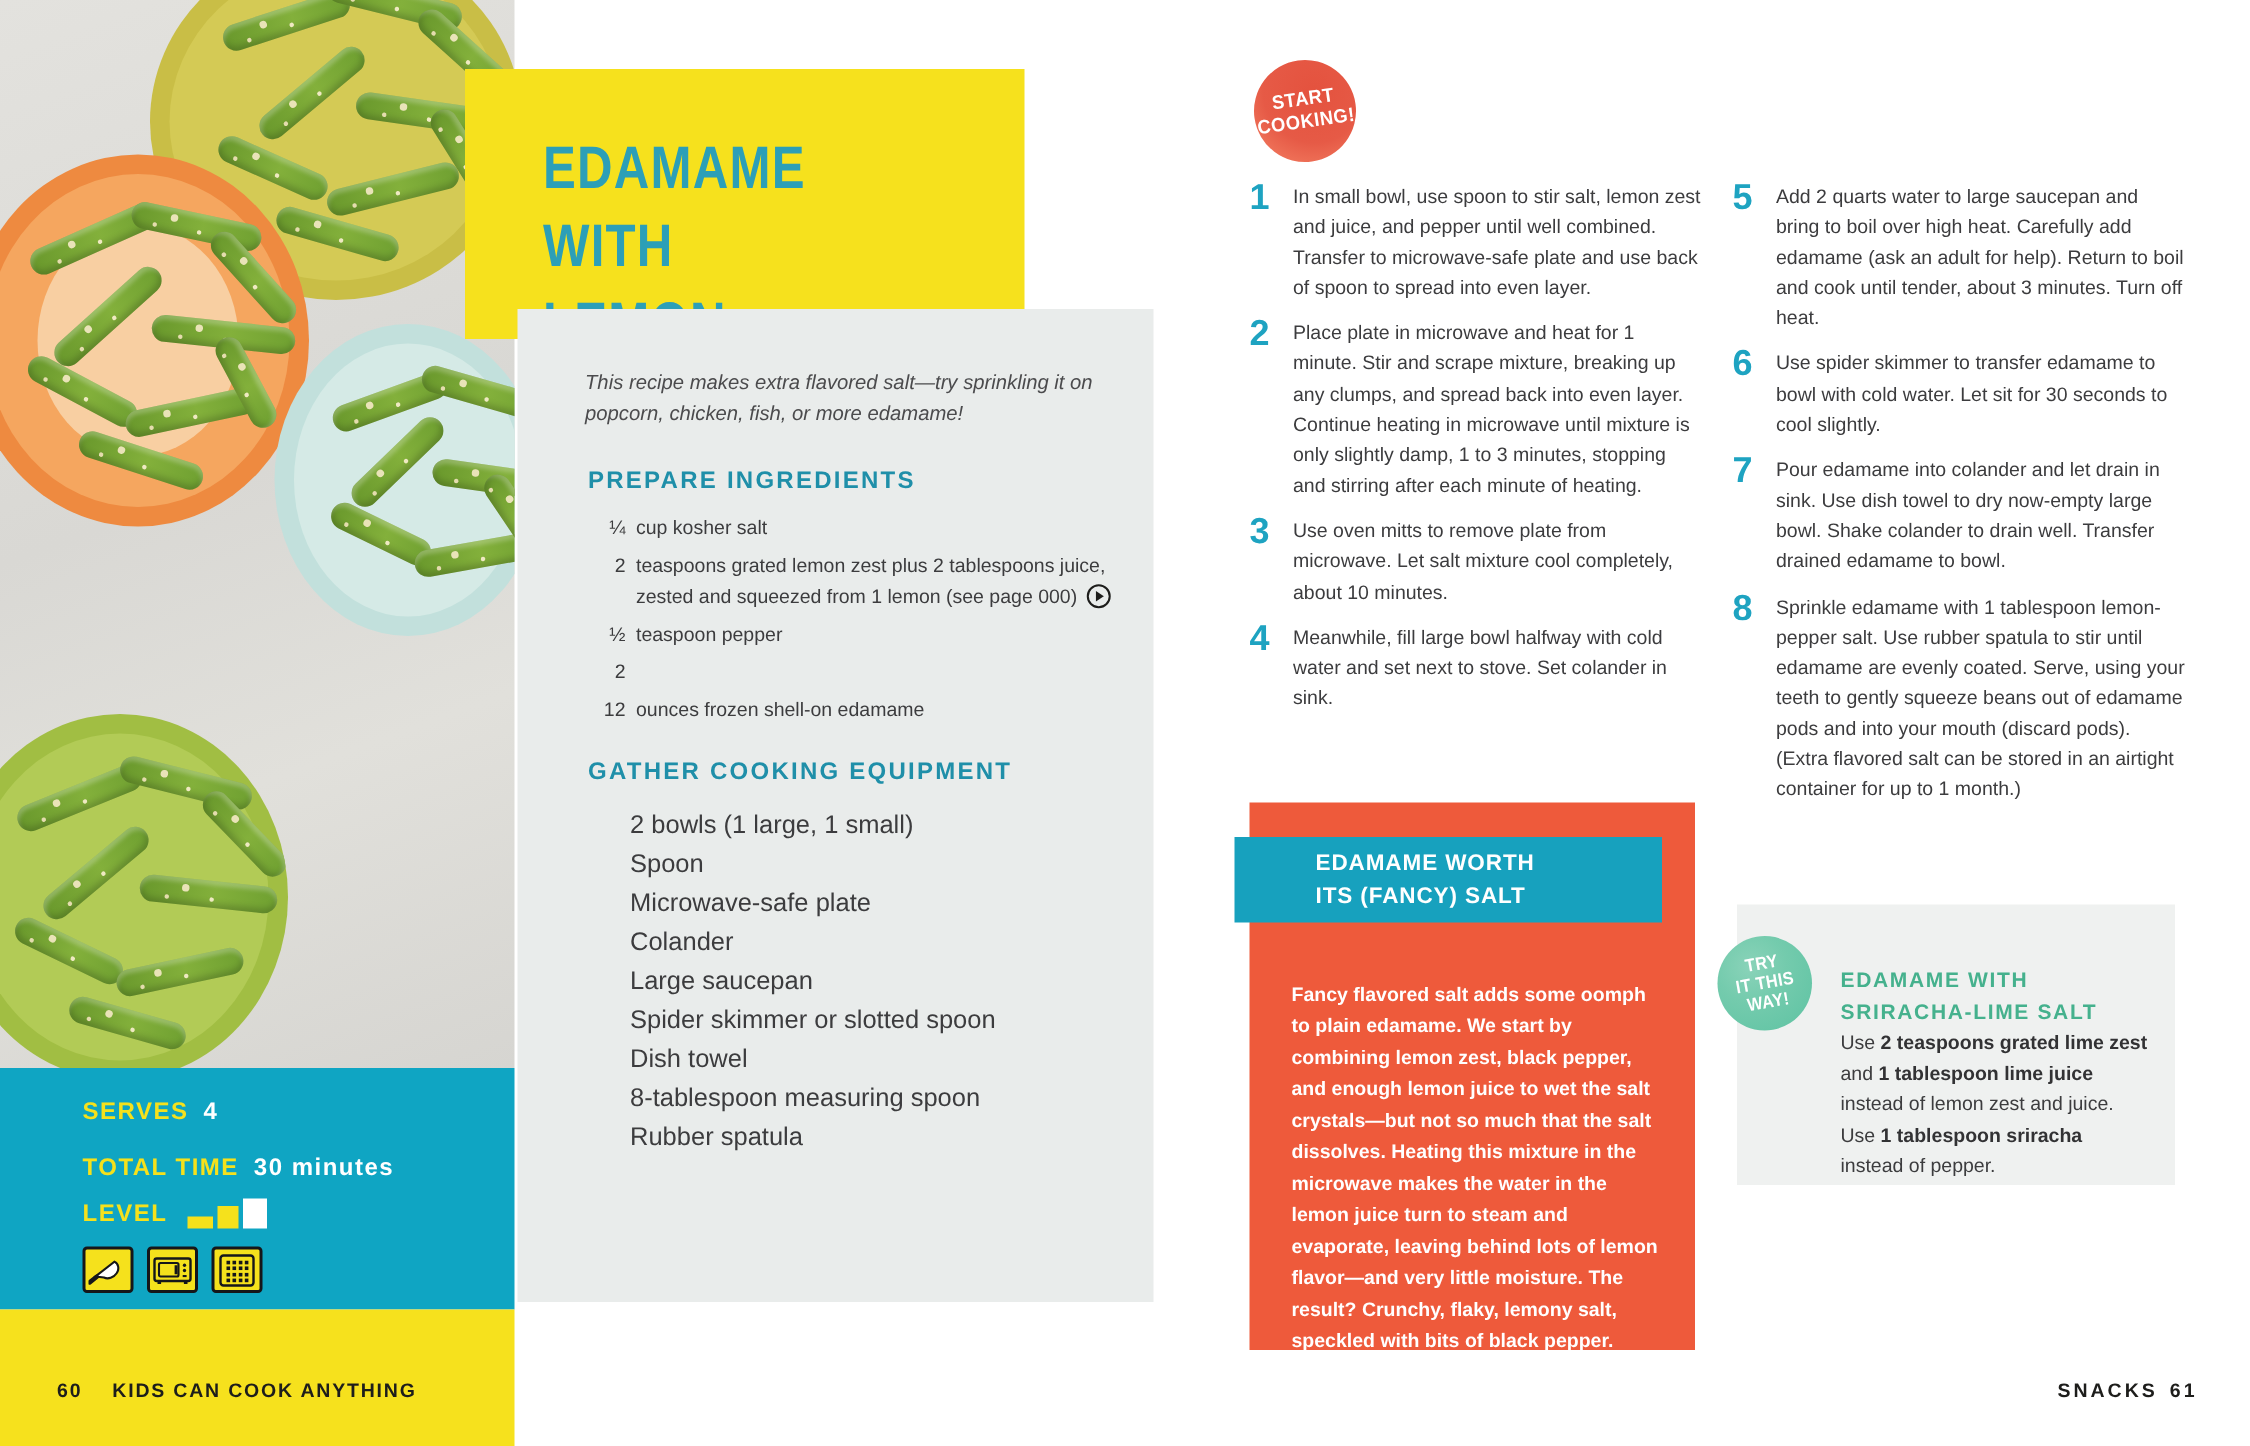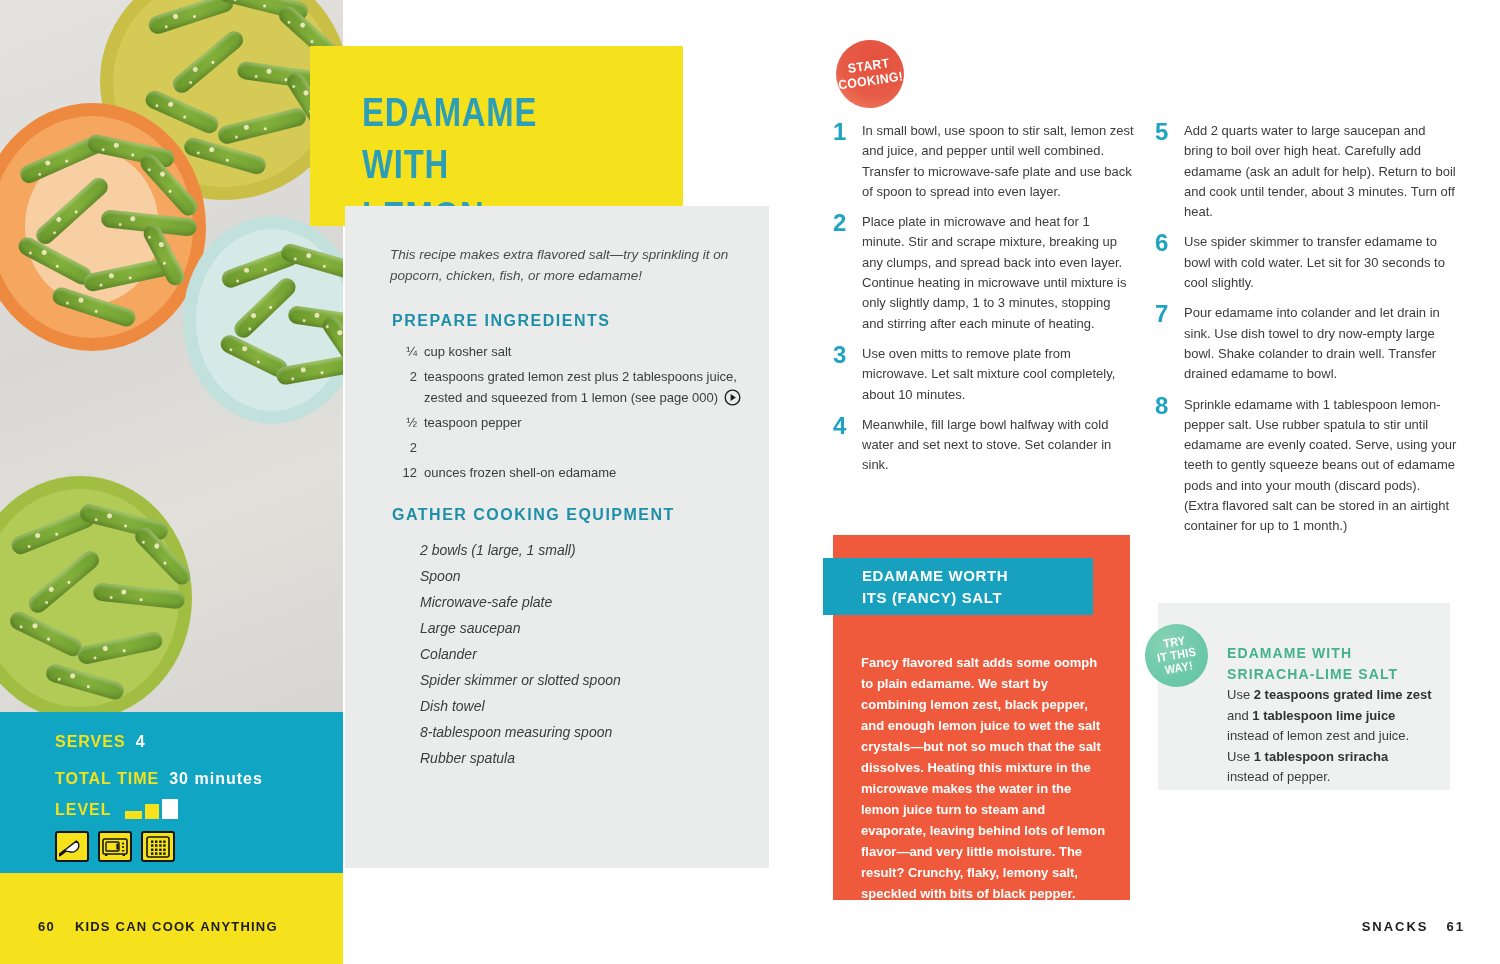--- a/index.html
+++ b/index.html
@@ -40,21 +40,21 @@
   .panel{position:absolute;left:345px;top:206px;width:404px;height:662px;background:#e9eceb;padding-left:20px;}
   .note{margin:38px 24px 0 25px;font-style:italic;font-size:13.5px;line-height:21px;color:#4b4b4d;}
   .teal-h{margin:26px 0 0 27px;font-size:16px;font-weight:bold;letter-spacing:1.5px;color:#1f8fa9;}
   .teal-h.second{margin-top:23px;}
   #ingredients-list{margin:11px 18px 0 14px;}
   .ing-row{display:flex;font-size:13px;line-height:21px;margin-bottom:4px;}
   .ing-qty{width:38px;text-align:right;padding-right:7px;flex-shrink:0;}
   .ing-text{flex:1;}
   .play{display:inline-block;width:17px;height:17px;vertical-align:-4px;margin-left:6px;}
   #equipment-list{margin:13px 0 0 55px;}
-  .equip-item{font-size:14px;line-height:26px;font-style:italic;}
+  .equip-item{font-size:17px;line-height:26px;}
 
   
   .info-box{position:absolute;left:0;top:712px;width:343px;height:161px;background:#0fa5c3;}
   .info-row{margin:0 0 0 55px;font-size:16px;font-weight:bold;letter-spacing:1px;}
   .info-row .lbl{color:#f5e11c;}
   .info-row .val{color:#ffffff;margin-left:10px;}
   .row-serves{padding-top:21px;}
   .row-time{margin-top:19px;}
   .row-level{margin-top:11px;display:flex;align-items:flex-end;}
   #level-bars{display:inline-flex;align-items:flex-end;gap:3px;margin-left:13px;}
@@ -63,41 +63,41 @@
   .bar.empty{background:#ffffff;}
   #skill-icons{margin:12px 0 0 55px;display:flex;gap:9px;}
   .skill{width:34px;height:31px;background:#f5e11c;border:2px solid #15161a;border-radius:3px;
     display:flex;align-items:center;justify-content:center;box-sizing:border-box;}
 
   
   .footer-left{position:absolute;left:0;top:873px;width:343px;height:91px;background:#f6e11d;}
   .footer-left .txt{position:absolute;left:38px;top:46px;font-size:13px;font-weight:bold;
     letter-spacing:1.2px;color:#1d1d1b;display:flex;gap:20px;}
   .footer-right{position:absolute;right:35px;top:919px;font-size:13px;font-weight:bold;
-    letter-spacing:2px;color:#1d1d1b;display:flex;gap:18px;justify-content:flex-end;}
+    letter-spacing:2px;color:#1d1d1b;display:flex;gap:8px;justify-content:flex-end;}
 
   
   .badge-start{position:absolute;left:836px;top:40px;width:68px;height:68px;border-radius:50%;
     background:radial-gradient(circle at 62% 32%,#e4523e 0%,#e65a46 55%,#ee7057 78%,#f07d62 100%);
     display:flex;align-items:center;justify-content:center;transform:rotate(-8deg);}
   .badge-start span{color:#fff;font-weight:bold;font-size:13px;line-height:1.12;text-align:center;
     letter-spacing:.4px;display:inline-block;transform:scaleX(.94);}
 
   
   .col{position:absolute;top:121px;width:302px;}
   .col-left{left:833px;}
   .col-right{left:1155px;}
   .step{display:flex;margin-bottom:10px;}
   .step .num{width:29px;flex-shrink:0;color:#1ea3c1;font-size:24px;font-weight:bold;line-height:22px;}
   .step .stext{flex:1;font-size:13px;line-height:20.3px;}
 
   
   .orange-box{position:absolute;left:833px;top:535px;width:297px;height:365px;background:#ee5a3b;}
   .band{position:absolute;left:-10px;top:23px;width:270px;height:57px;background:#17a1be;
-    display:flex;align-items:center;}
+    display:flex;align-items:center;padding-left:15px;}
   .band .pre{color:#fff;font-weight:bold;font-size:15px;letter-spacing:.6px;line-height:1.45;
     margin-left:39px;}
   .orange-body{position:absolute;left:28px;top:104px;width:246px;color:#fff;font-weight:bold;
     font-size:13px;line-height:21px;}
 
   
   .variation-box{position:absolute;left:1158px;top:603px;width:292px;height:187px;background:#eff1f0;}
   .circle-badge{position:absolute;left:-13px;top:21px;width:63px;height:63px;border-radius:50%;
     background:radial-gradient(circle at 38% 30%,#8ad3b9 0%,#74cbad 40%,#67c6a7 75%,#5bbd9d 100%);
     display:flex;align-items:center;justify-content:center;transform:rotate(-10deg);}
@@ -195,22 +195,22 @@
       <div class="ing-row">
         <span class="ing-qty">12</span>
         <span class="ing-text">ounces frozen shell-on edamame</span>
       </div>
     </div>
   <h2 class="teal-h second">GATHER COOKING EQUIPMENT</h2>
   <div id="equipment-list">
       <div class="equip-item">2 bowls (1 large, 1 small)</div>
       <div class="equip-item">Spoon</div>
       <div class="equip-item">Microwave-safe plate</div>
+      <div class="equip-item">Colander</div>
       <div class="equip-item">Large saucepan</div>
-      <div class="equip-item">Colander</div>
       <div class="equip-item">Spider skimmer or slotted spoon</div>
       <div class="equip-item">Dish towel</div>
       <div class="equip-item">8-tablespoon measuring spoon</div>
       <div class="equip-item">Rubber spatula</div>
     </div>
 </div>
 
 <div class="info-box">
   <div class="info-row row-serves">
     <span class="lbl">SERVES</span><span class="val">4</span>

